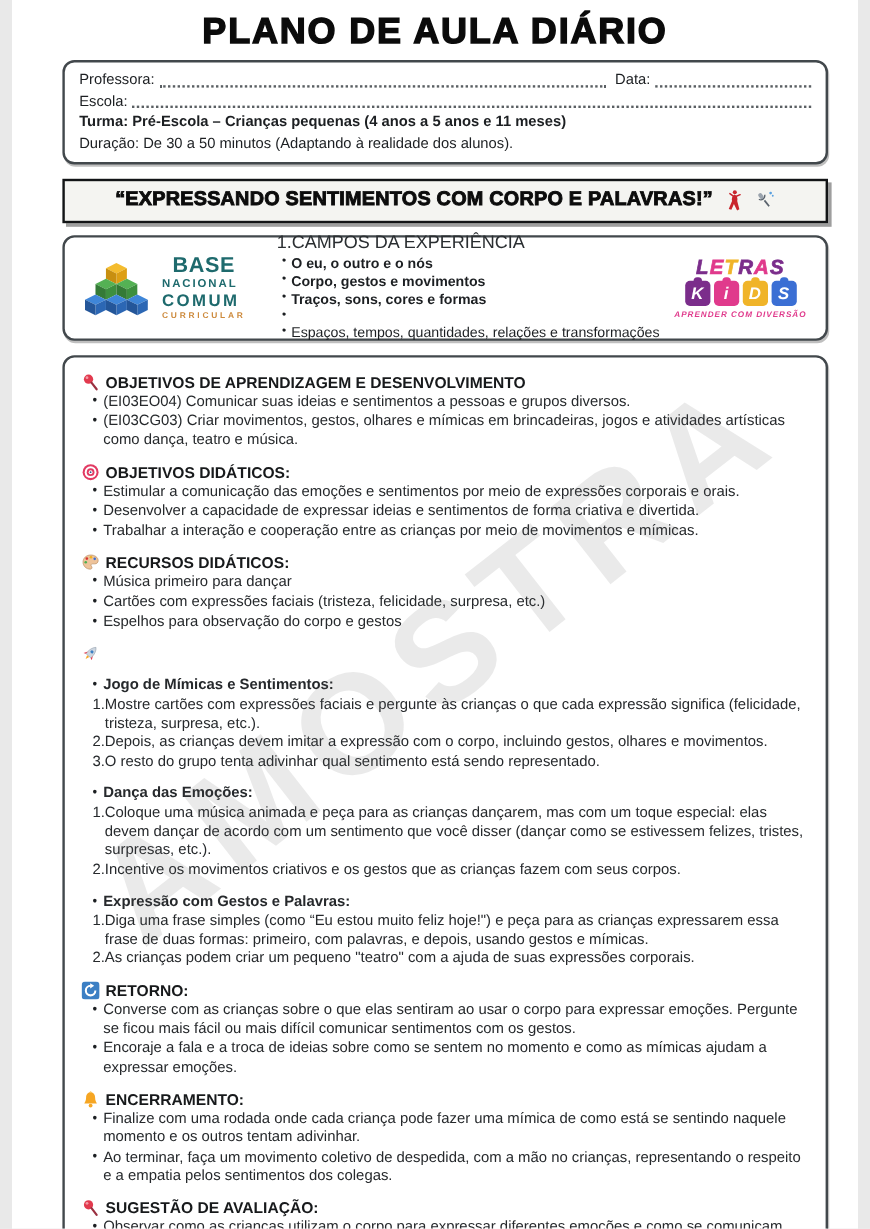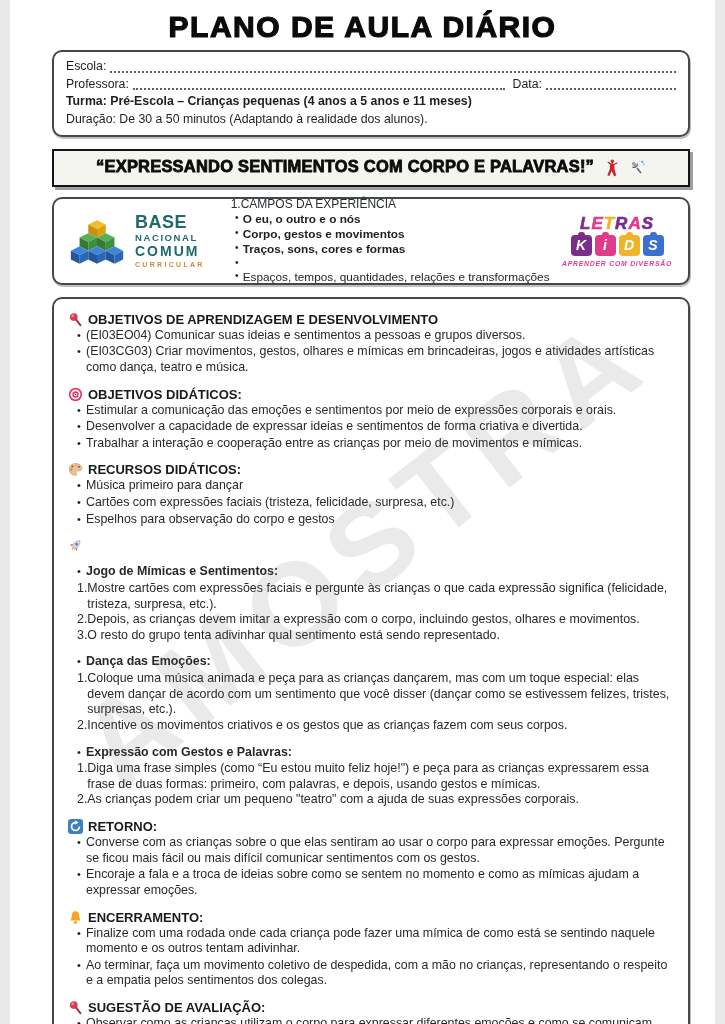--- a/index.html
+++ b/index.html
@@ -21,26 +21,26 @@
   .banner{margin:12px 25px 0 42px;border:2px solid #121416;background:#f4f4f1;
           box-shadow:3px 3px 0 rgba(40,40,40,.45);padding:6px 4px 7px;text-align:center;}
   .banner-text{font-size:16.5px;font-weight:bold;letter-spacing:.2px;color:#0c0c0c;
                -webkit-text-stroke:.8px #0c0c0c;}
   .banner .b-icon{display:inline-block;vertical-align:middle;margin-left:4px;}
   
   .bncc-box{margin-top:10px;display:flex;align-items:center;padding:8px 12px;height:88px;
             box-shadow:1px 2px 0 rgba(0,0,0,.25);}
   .bncc-logo{display:flex;align-items:center;flex:0 0 auto;}
   .bncc-words{margin-left:7px;line-height:1;}
-  .bncc-w1{font-size:18px;font-weight:bold;color:#1e6a6d;letter-spacing:.5px;}
+  .bncc-w1{font-size:18px;font-weight:bold;color:#1e6a6d;letter-spacing:.5px;text-align:center;}
   .bncc-w2{font-size:9.5px;font-weight:bold;color:#1e6a6d;letter-spacing:1.6px;margin-top:2px;}
   .bncc-w3{font-size:14px;font-weight:bold;color:#1e6a6d;letter-spacing:2px;margin-top:2px;}
   .bncc-w4{font-size:7px;font-weight:bold;color:#cd8a3c;letter-spacing:2.3px;margin-top:3px;}
   .campos{flex:1 1 auto;margin-left:26px;margin-right:8px;}
-  .campos-title{font-size:12px;color:#2a2e31;margin-bottom:1px;}
+  .campos-title{font-size:15px;color:#2a2e31;margin-bottom:1px;}
   .campo-row{display:flex;font-size:11.8px;line-height:1.28;}
   .campo-row .blt{flex:0 0 12px;text-align:center;font-size:10px;}
   .campo-row.cb .c-tx{font-weight:bold;}
   
   .kids-logo{flex:0 0 118px;text-align:center;font-style:italic;}
   .letras-word{font-size:17px;font-weight:bold;letter-spacing:1px;line-height:1;-webkit-text-stroke:.6px;}
   .kids-row{display:flex;justify-content:center;margin-top:3px;}
   .kid-tile{position:relative;width:21px;height:21px;margin:0 1.5px;border-radius:4px;
             color:#fff;font-weight:bold;font-size:14px;line-height:21px;text-align:center;}
   .kid-tile::after{content:"";position:absolute;top:-3px;left:7px;width:7px;height:5px;
@@ -67,28 +67,28 @@
 </style>
 </head>
 <body>
 
 <div class="page">
 
   <h1 class="doc-title">PLANO DE AULA DIÁRIO</h1>
 
   <div class="box header-box">
     <div class="form-row">
-      <span class="lbl">Escola:</span>
-      <span class="dots"></span>
-    </div>
-    <div class="form-row">
       <span class="lbl">Professora:</span>
       <span class="dots"></span>
       <span class="lbl data-lbl">Data:</span>
       <span class="dots data-dots"></span>
+    </div>
+    <div class="form-row">
+      <span class="lbl">Escola:</span>
+      <span class="dots"></span>
     </div>
     <div class="form-row bold">Turma: Pré-Escola – Crianças pequenas (4 anos a 5 anos e 11 meses)</div>
     <div class="form-row">Duração: De 30 a 50 minutos (Adaptando à realidade dos alunos).</div>
   </div>
 
   <div class="banner">
     <span class="banner-text">“EXPRESSANDO SENTIMENTOS COM CORPO E PALAVRAS!”</span>
     <span class="b-icon">
       <svg width="17" height="19" viewBox="0 0 16 18">
         <circle cx="8.8" cy="2.1" r="1.6" fill="#c9252d"></circle>

